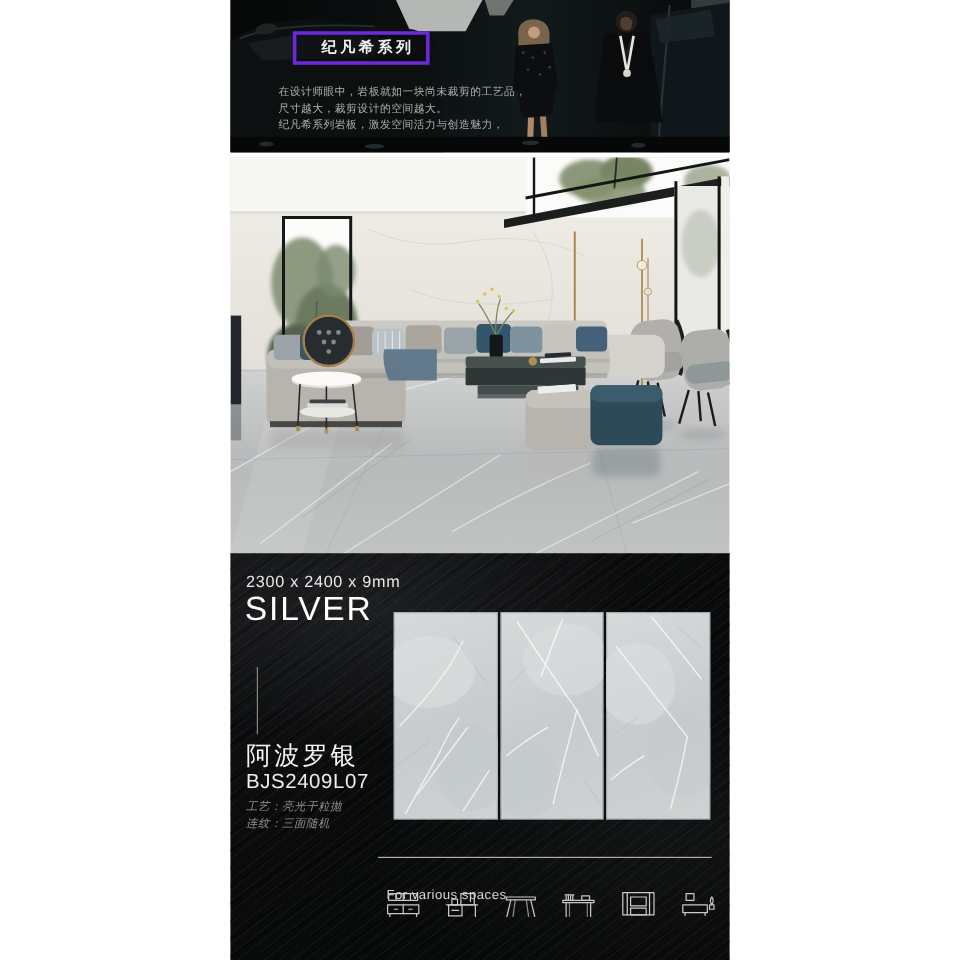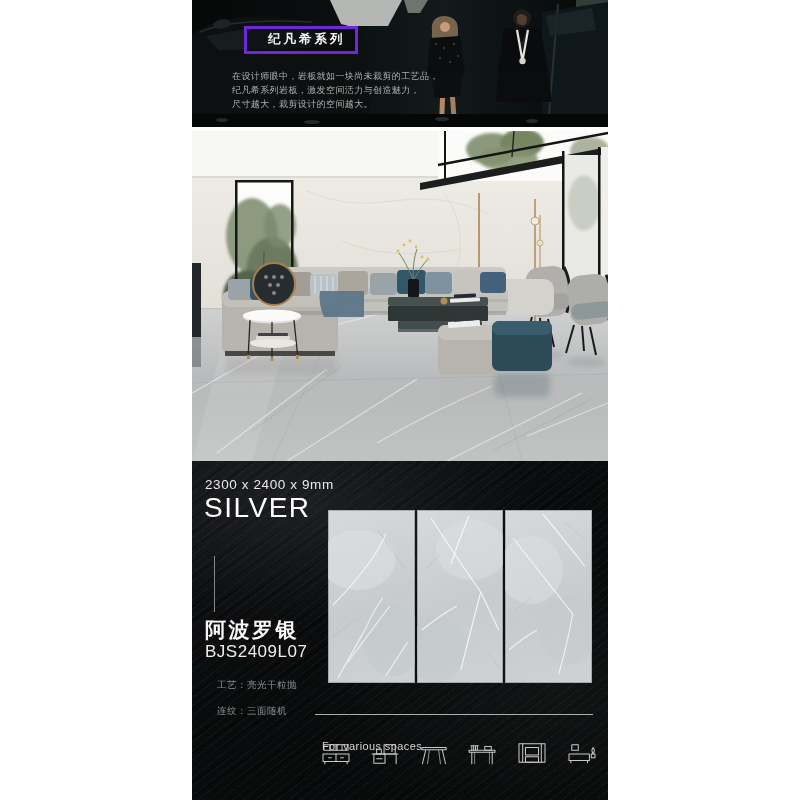--- a/index.html
+++ b/index.html
@@ -32,24 +32,24 @@
     background:
       radial-gradient(ellipse 360px 180px at 28% 14%, rgba(105,110,116,.16), transparent 62%),
       radial-gradient(ellipse 420px 240px at 88% 70%, rgba(88,94,100,.12), transparent 60%),
       repeating-linear-gradient(-38deg, rgba(255,255,255,.04) 0 1px, transparent 1px 7px),
       repeating-linear-gradient(-35deg, rgba(0,0,0,.35) 0 2px, transparent 2px 12px),
       linear-gradient(150deg,#121315,#0a0b0c 45%,#070808);
   }
   .size-label{position:absolute;left:13px;top:16px;font-size:13.5px;color:#e9e9e9;letter-spacing:.6px;}
   .name-en{position:absolute;left:12px;top:32px;font-size:28px;line-height:29px;font-weight:500;color:#fcfcfc;letter-spacing:1.5px;}
   .vline{position:absolute;left:22px;top:95px;width:1px;height:56px;background:#858585;}
-  .name-cn{position:absolute;left:13px;top:155px;font-size:21px;font-weight:700;color:#f6f6f6;letter-spacing:2.5px;}
+  .name-cn{position:absolute;left:13px;top:155px;font-size:21px;font-weight:400;color:#f6f6f6;letter-spacing:2.5px;}
   .sku{position:absolute;left:13px;top:181px;font-size:17px;font-weight:400;color:#ededed;letter-spacing:.5px;}
   .specs{position:absolute;left:13px;top:205px;font-size:9.5px;line-height:13.5px;color:#8f9193;letter-spacing:.5px;}
-  .specs p{margin:12px;}
+  .specs p{margin:0;font-style:italic;}
 
   .panels{position:absolute;left:136px;top:49px;width:264px;height:173px;display:flex;gap:2px;}
   .tile-panel{
     flex:1;position:relative;overflow:hidden;
     background:linear-gradient(160deg,#d7dadb,#c7cbcd 55%,#ced2d3);
     box-shadow:inset 0 0 0 1px rgba(90,95,98,.35);
   }
   .tile-panel svg{position:absolute;left:0;top:0;width:100%;height:100%;}
 
   .hdivider{position:absolute;left:123px;top:253px;width:278px;height:1px;background:rgba(214,214,214,.8);}
@@ -122,22 +122,22 @@
             <ellipse cx="120" cy="122" rx="8" ry="2"></ellipse>
             <ellipse cx="250" cy="119" rx="7" ry="2"></ellipse>
             <ellipse cx="340" cy="121" rx="6" ry="2"></ellipse>
           </g>
       </svg>
       <div class="series-box">
         <span>纪凡希系列</span>
       </div>
       <div class="banner-text">
         <p>在设计师眼中，岩板就如一块尚未裁剪的工艺品，</p>
+        <p>尺寸越大，裁剪设计的空间越大。</p>
         <p>纪凡希系列岩板，激发空间活力与创造魅力，</p>
-        <p>尺寸越大，裁剪设计的空间越大。</p>
       </div>
     </section>
 
     <section class="room">
       <svg width="416" height="330" viewBox="0 0 416 330" aria-hidden="true">
         <defs>
           <linearGradient id="wallG" x1="0" y1="0" x2="0" y2="1">
             <stop offset="0" stop-color="#f1efe9"></stop>
               <stop offset="1" stop-color="#e3e0d9"></stop>
           </linearGradient>

